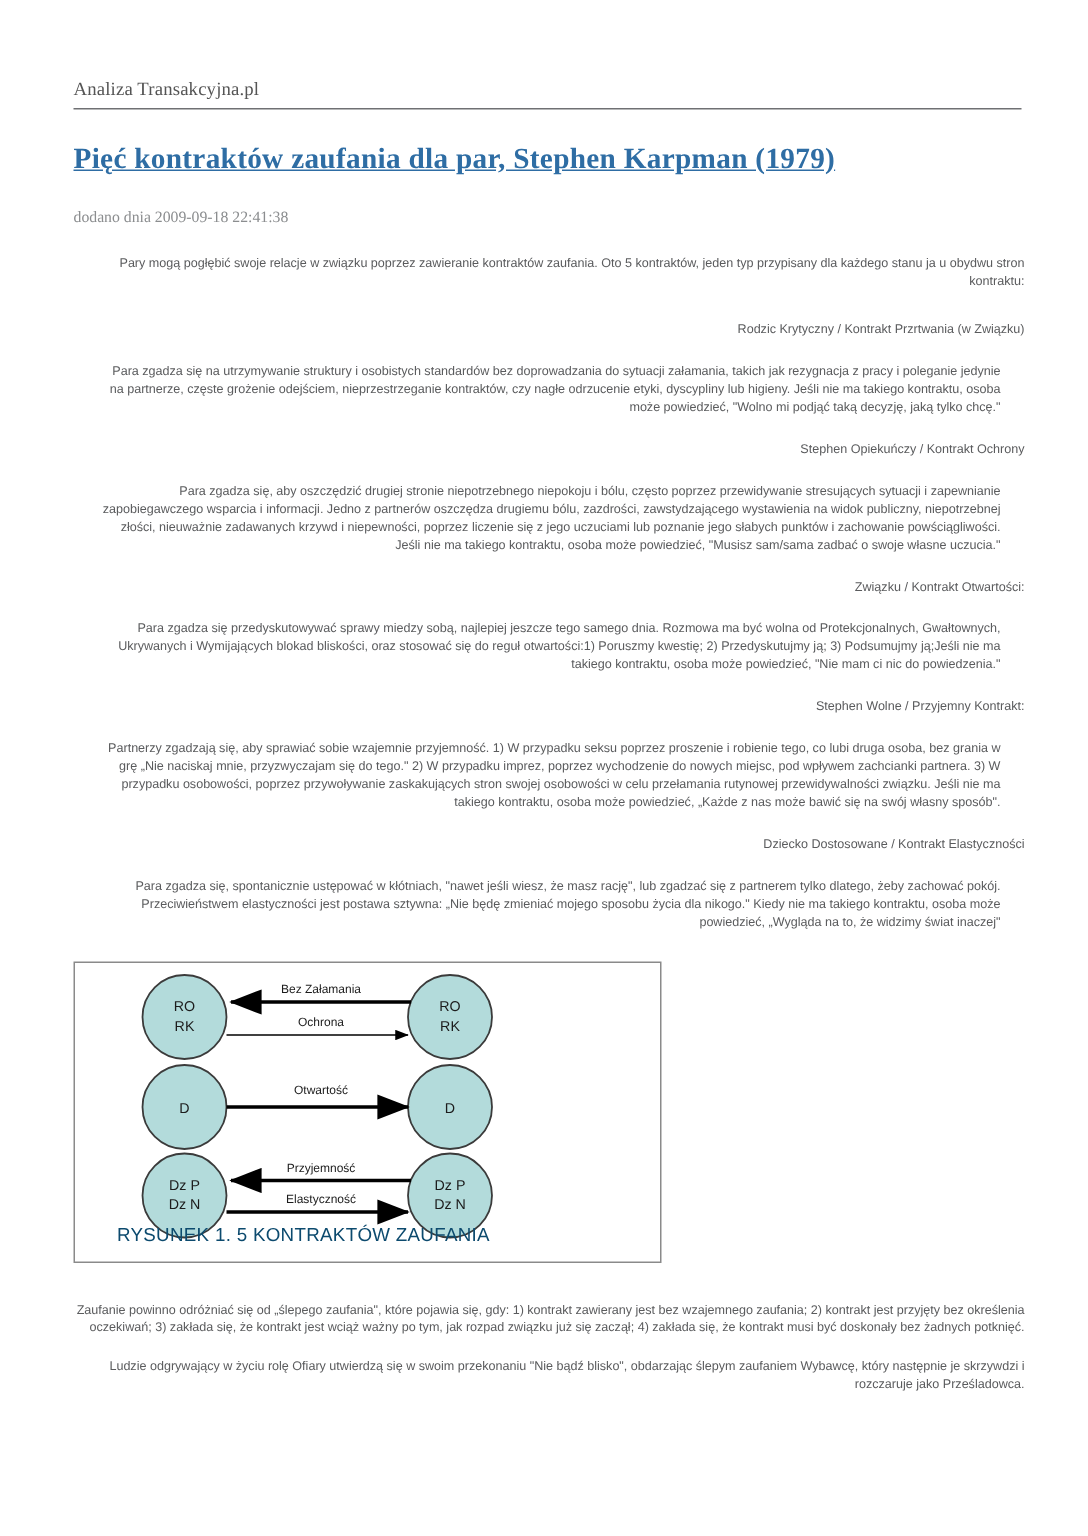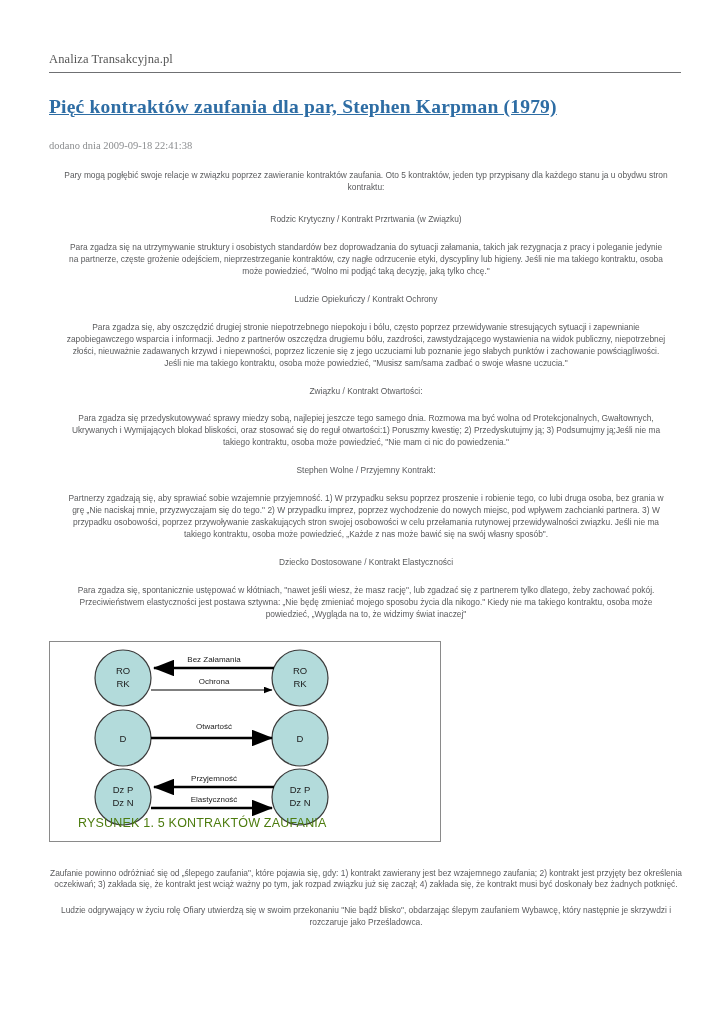--- a/index.html
+++ b/index.html
@@ -56,21 +56,21 @@
     color: #8b8d8f;
     margin: 0 0 19px 0;
   }
 
   
   .body-text {
     font-size: 8.4px;
     line-height: 1.42;
     color: #5a5b5d;
     width: 634px;
-    text-align: center;
+    text-align: right;
   }
   .para {
     margin: 0 0 14px 0;
   }
   .para:last-child { margin-bottom: 0; }
   .section {
     margin: 0 0 14px 0;
   }
   .section-heading {
     margin: 0;
@@ -100,21 +100,21 @@
     left: 0; top: 0;
     width: 390px;
     height: 199px;
   }
   .figure-caption {
     position: absolute;
     left: 28px;
     bottom: 8px;
     font-family: "Liberation Sans", sans-serif;
     font-size: 12.5px;
-    color: #4d7c0f;
+    color: #0c4a6e;
     letter-spacing: .2px;
     white-space: nowrap;
   }
 
   .after-figure { margin-top: 26px; }
 </style>
 </head>
 <body>
 
 <div class="page">
@@ -128,21 +128,21 @@
   <div class="body-text">
 
     <p class="para intro">Pary mogą pogłębić swoje relacje w związku poprzez zawieranie kontraktów zaufania. Oto 5 kontraktów, jeden typ przypisany dla każdego stanu ja u obydwu stron kontraktu:</p>
 
     <div class="section">
       <p class="section-heading">Rodzic Krytyczny / Kontrakt Przrtwania (w Związku)</p>
       <p class="section-body">Para zgadza się na utrzymywanie struktury i osobistych standardów bez doprowadzania do sytuacji załamania, takich jak rezygnacja z pracy i poleganie jedynie na partnerze, częste grożenie odejściem, nieprzestrzeganie kontraktów, czy nagłe odrzucenie etyki, dyscypliny lub higieny. Jeśli nie ma takiego kontraktu, osoba może powiedzieć, "Wolno mi podjąć taką decyzję, jaką tylko chcę."</p>
     </div>
 
     <div class="section">
-      <p class="section-heading">Ludzie Opiekuńczy / Kontrakt Ochrony</p>
+      <p class="section-heading">Stephen Opiekuńczy / Kontrakt Ochrony</p>
       <p class="section-body">Para zgadza się, aby oszczędzić drugiej stronie niepotrzebnego niepokoju i bólu, często poprzez przewidywanie stresujących sytuacji i zapewnianie zapobiegawczego wsparcia i informacji. Jedno z partnerów oszczędza drugiemu bólu, zazdrości, zawstydzającego wystawienia na widok publiczny, niepotrzebnej złości, nieuważnie zadawanych krzywd i niepewności, poprzez liczenie się z jego uczuciami lub poznanie jego słabych punktów i zachowanie powściągliwości. Jeśli nie ma takiego kontraktu, osoba może powiedzieć, "Musisz sam/sama zadbać o swoje własne uczucia."</p>
     </div>
 
     <div class="section">
       <p class="section-heading">Związku / Kontrakt Otwartości:</p>
       <p class="section-body">Para zgadza się przedyskutowywać sprawy miedzy sobą, najlepiej jeszcze tego samego dnia. Rozmowa ma być wolna od Protekcjonalnych, Gwałtownych, Ukrywanych i Wymijających blokad bliskości, oraz stosować się do reguł otwartości:1) Poruszmy kwestię; 2) Przedyskutujmy ją; 3) Podsumujmy ją;Jeśli nie ma takiego kontraktu, osoba może powiedzieć, "Nie mam ci nic do powiedzenia."</p>
     </div>
 
     <div class="section">
       <p class="section-heading">Stephen Wolne / Przyjemny Kontrakt:</p>

